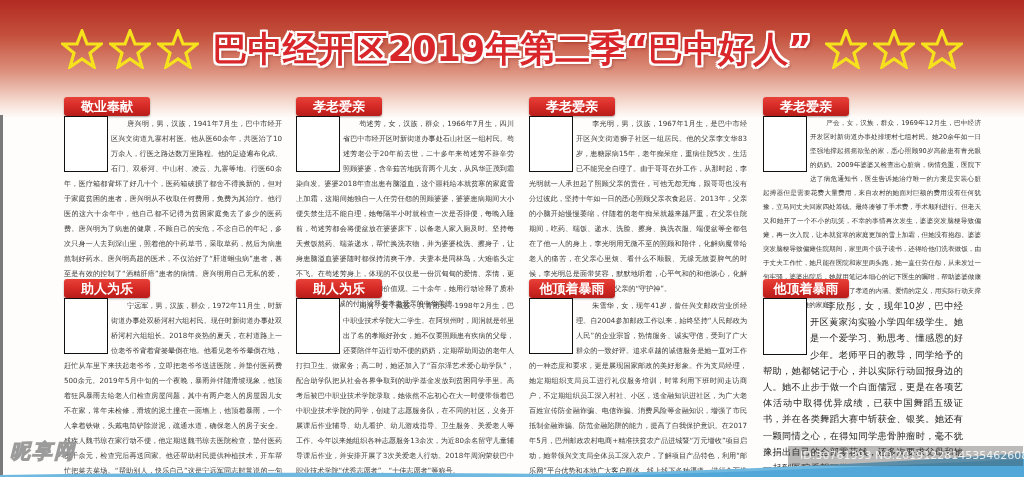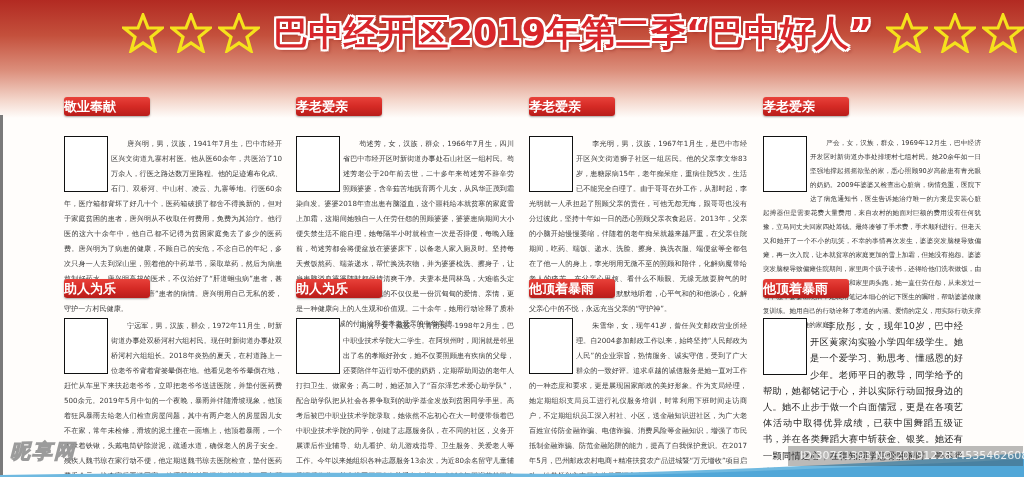--- a/index.html
+++ b/index.html
@@ -11,22 +11,22 @@
     }
     .header-band {
       position: absolute; left: 0; top: 0; width: 1024px; height: 118px;
       background: linear-gradient(to bottom, #b22a22 0%, #c4503c 30%, #dc8f7c 60%, #f4d7cc 85%, #fffdfb 100%);
     }
     .left-bar {
       position: absolute; left: 0; top: 115px; width: 3px; height: 362px;
       background: #7a7a7a;
     }
     .title-row {
-      position: absolute; left: 0; top: 10px; width: 1024px; height: 46px;
-      display: flex; align-items: center; justify-content: flex-end;
+      position: absolute; left: 0; top: 26px; width: 1024px; height: 46px;
+      display: flex; align-items: center; justify-content: center;
     }
     .stars { display: flex; gap: 6px; }
     .star {
       width: 42px; height: 40px; display: inline-block;
     }
     .star svg { width: 42px; height: 40px; display: block; }
     .title-text {
       margin: 0 14px;
       font-family: "DejaVu Sans", sans-serif;
       font-weight: bold;
@@ -46,23 +46,23 @@
     }
     .tag {
       position: relative;
       width: 86px; height: 19px;
       background: linear-gradient(to bottom, #e8413a 0%, #d52a25 50%, #b81d1a 100%);
       border-radius: 3px;
       color: #ffffff;
       font-size: 13px;
       font-weight: bold;
       line-height: 19px;
-      text-align: left;
+      text-align: center;
       box-shadow: 0 1px 2px rgba(0,0,0,0.35);
-      margin-bottom: 20px;
+      margin-bottom: 0;
     }
     .story {
       position: relative;
       font-size: 7.1px;
       line-height: 15px;
       color: #3a3a3a;
       text-align: justify;
     }
     .story.big {
       font-size: 9.2px;

